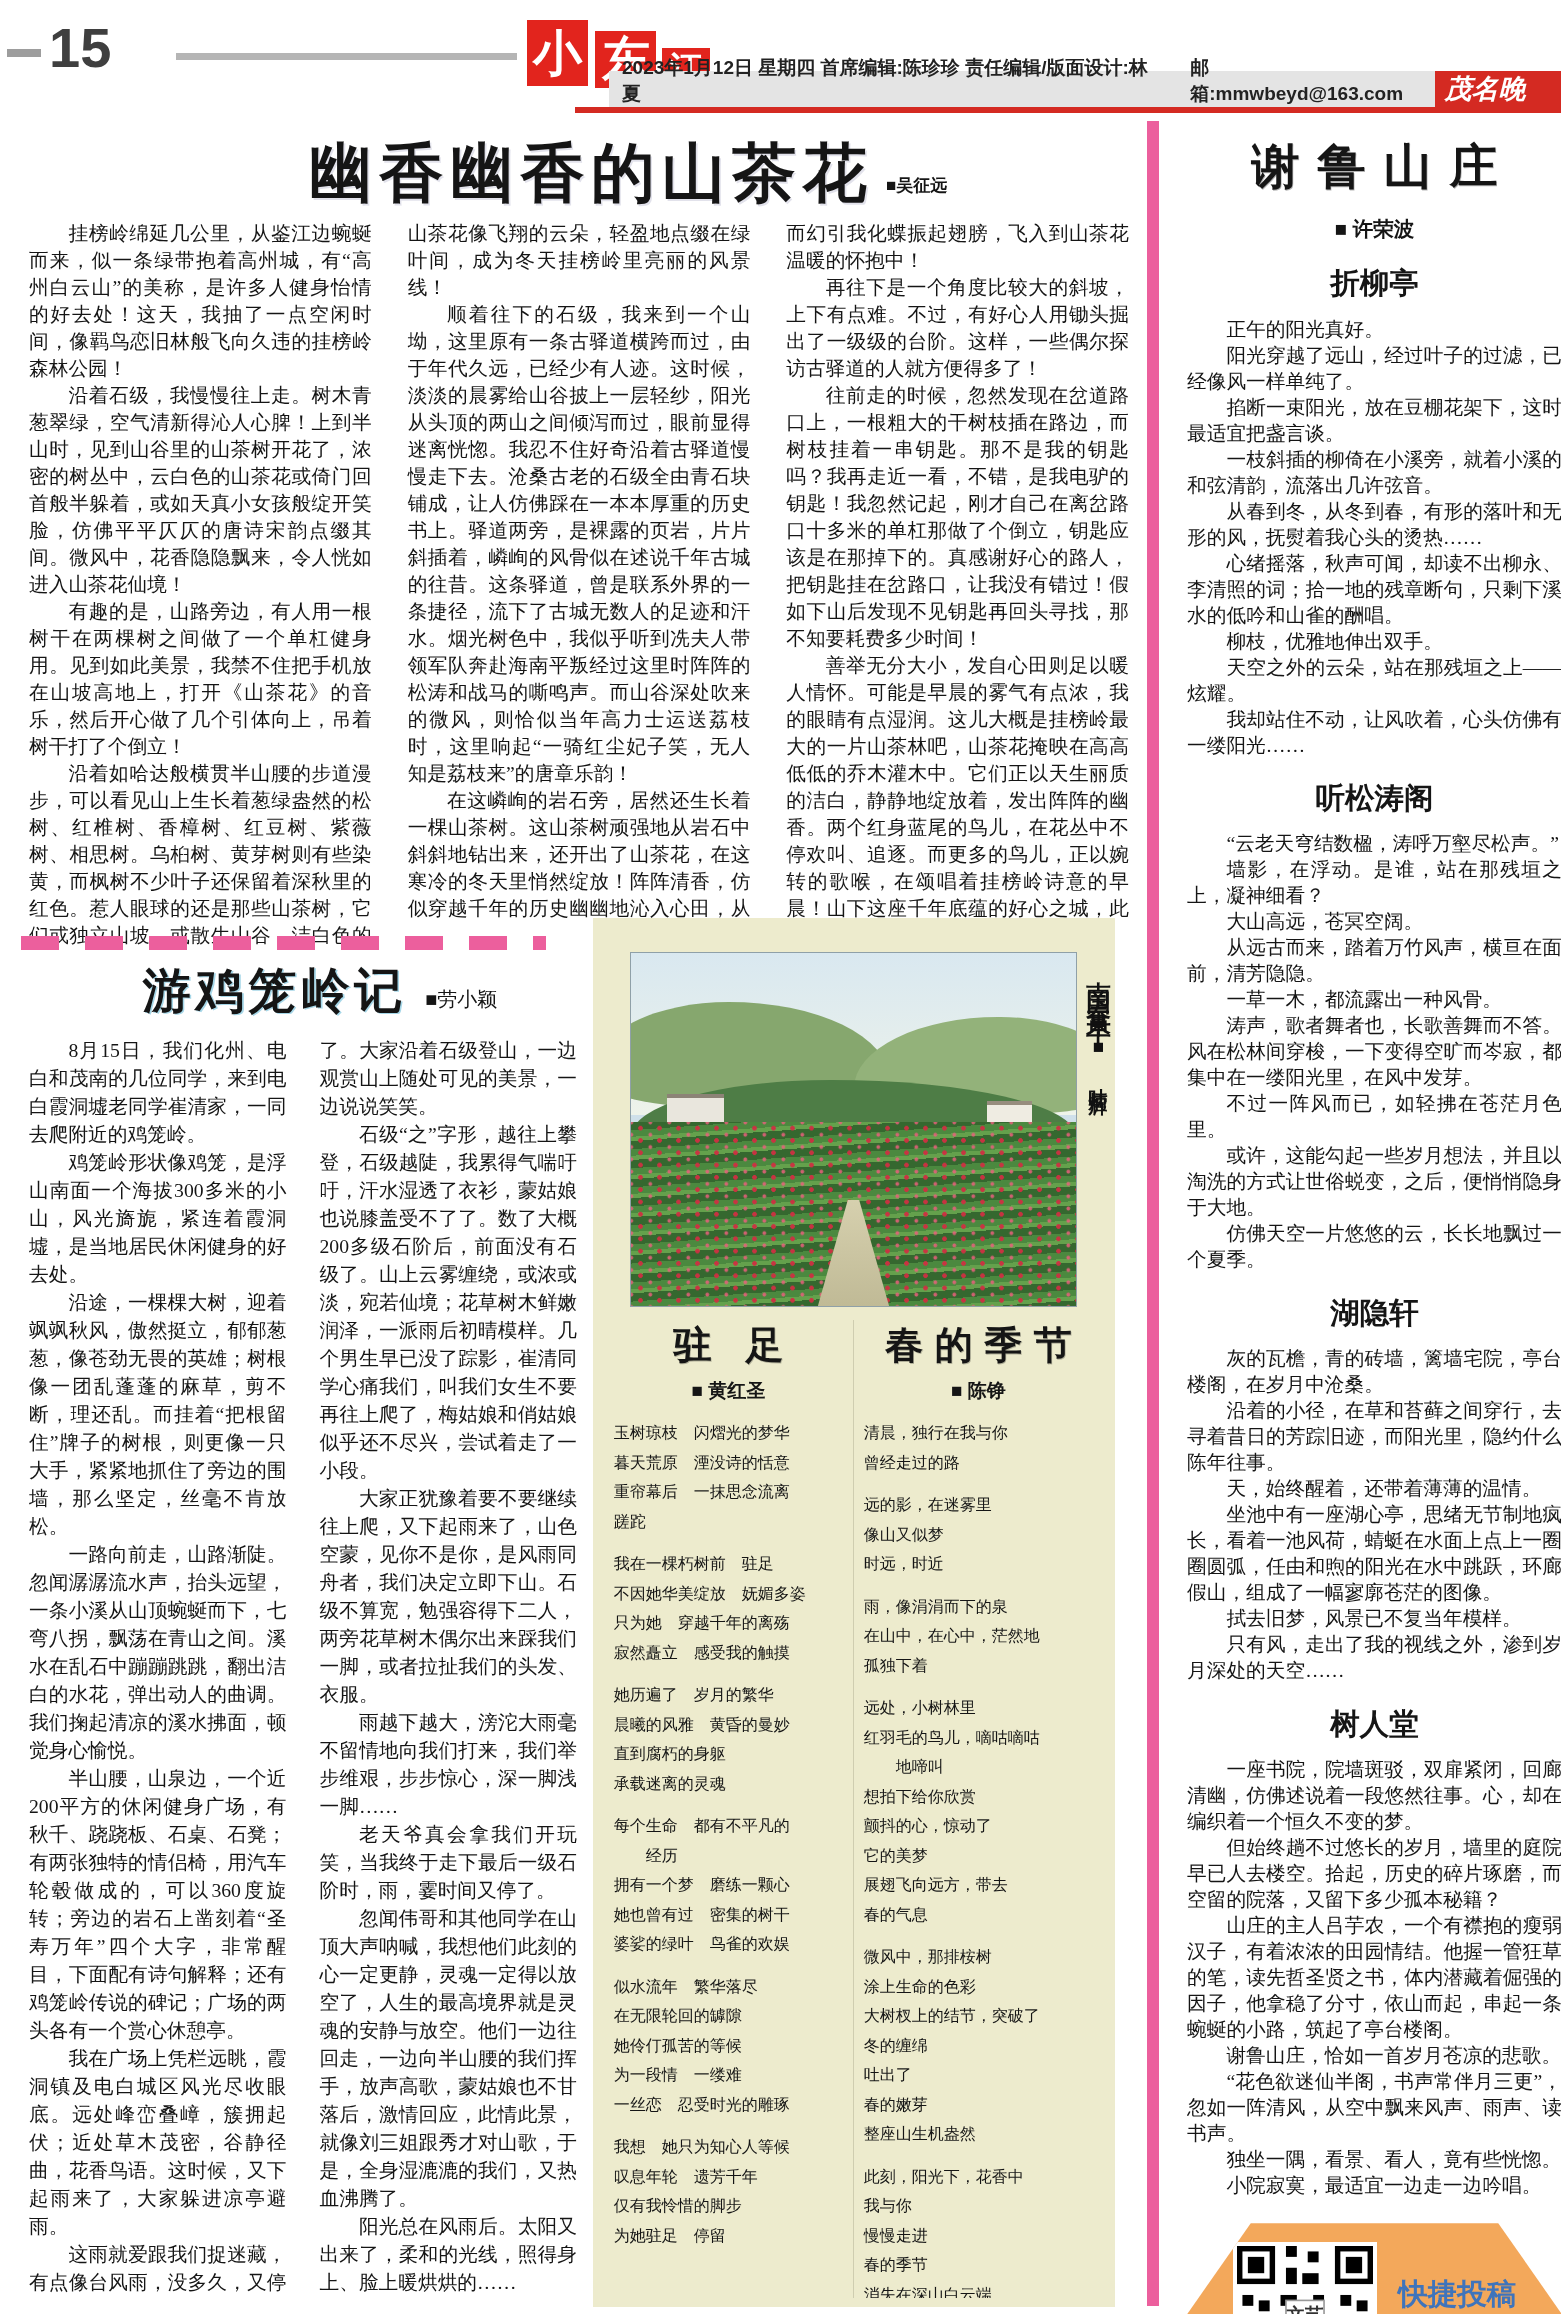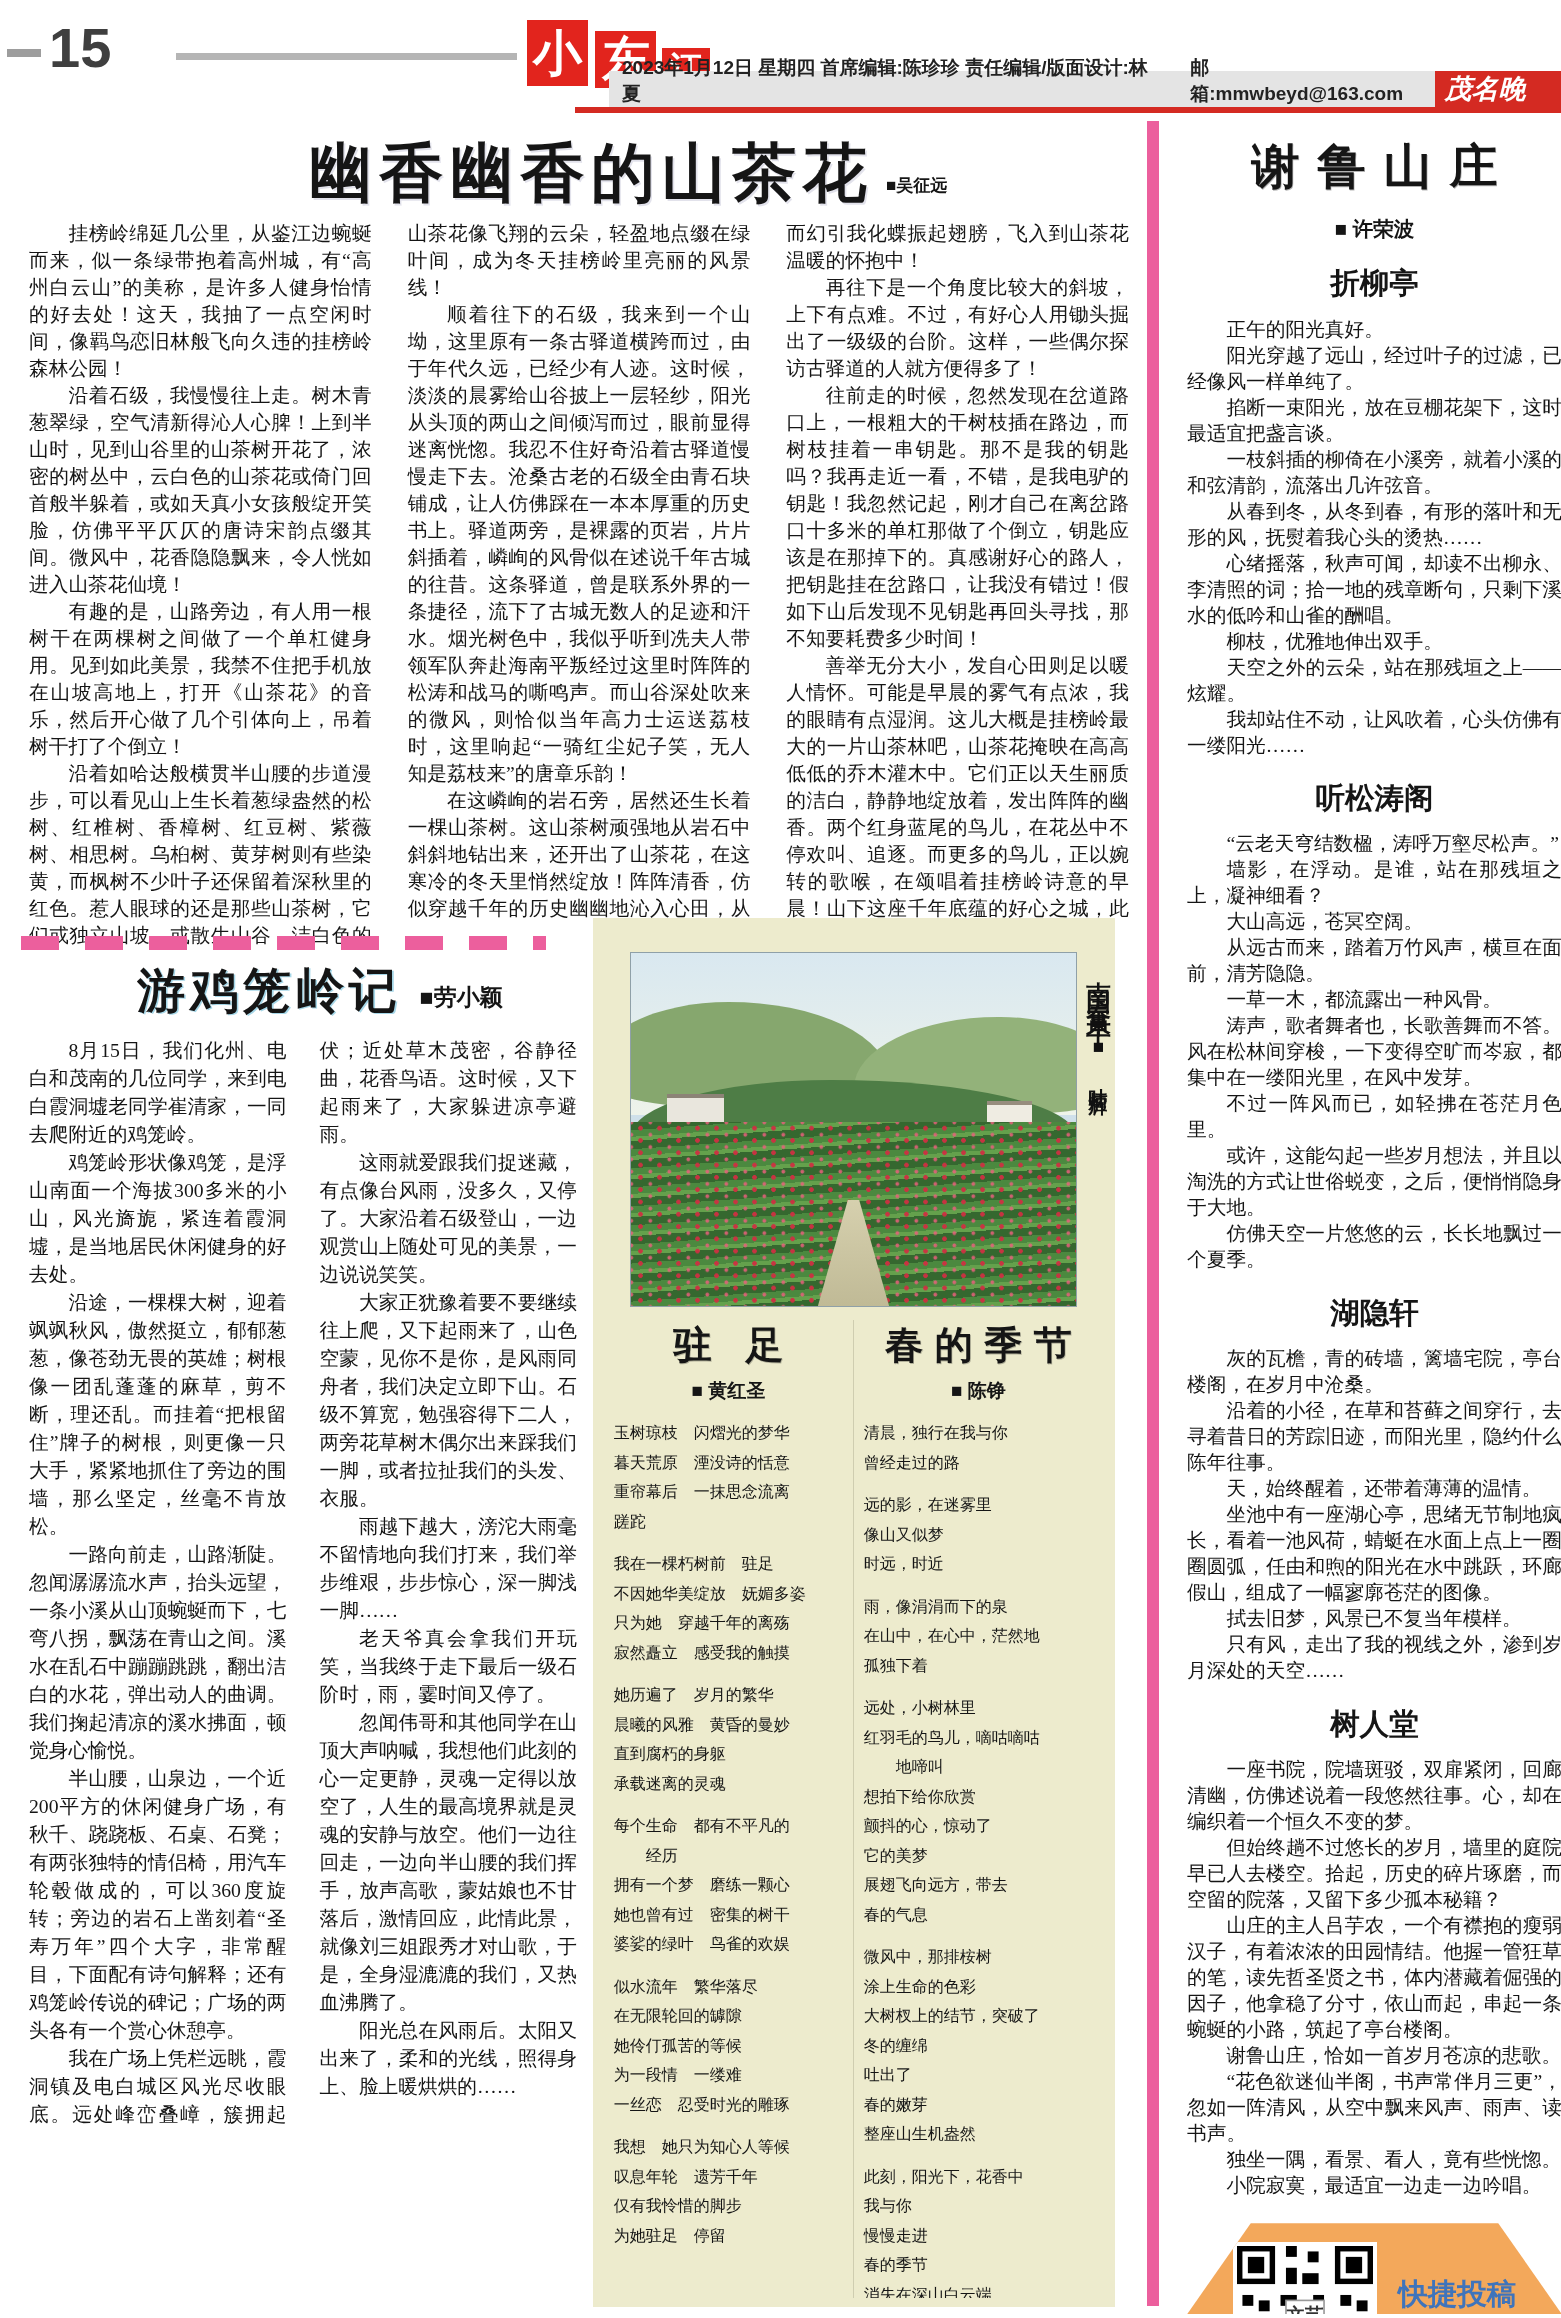--- a/index.html
+++ b/index.html
@@ -34,21 +34,21 @@
           column-gap:36px;font-size:19.7px;line-height:27px;text-align:justify;overflow:hidden;}
   .m-body p{margin:0;text-indent:2em;}
   
   .pink-dash{position:absolute;left:20.5px;top:936px;width:525px;height:14px;
              background:repeating-linear-gradient(90deg,#ec5f9d 0 38px,transparent 38px 64px);}
   .pink-vbar{position:absolute;left:1147px;top:121px;width:12.3px;height:2185px;background:#ec5f9d;}
   
   .hike-head{position:absolute;left:49px;top:959px;width:542px;text-align:center;white-space:nowrap;}
   .hike-title{display:inline-block;font-size:48px;font-weight:bold;font-family:"DejaVu Serif",serif;
               letter-spacing:4.9px;text-shadow:1.6px 0.8px 0 rgba(0,140,190,.35);}
-  .hike-author{display:inline-block;font-size:23px;font-weight:bold;margin-left:14.8px;
+  .hike-author{display:inline-block;font-size:20px;font-weight:normal;margin-left:14.8px;
                font-family:"Liberation Sans",sans-serif;vertical-align:bottom;padding-bottom:9.8px;}
   .hike-body{position:absolute;left:29px;top:1036px;width:548px;height:1268px;column-count:2;
              column-gap:33px;font-size:19.7px;line-height:28px;text-align:justify;overflow:hidden;}
   .hike-body p{margin:0;text-indent:2em;}
   
   .cream{position:absolute;left:593px;top:918px;width:522px;height:1389px;background:#edebcd;}
   .photo{position:absolute;left:630px;top:952px;width:445px;height:353px;background:#cfe0ea;
          overflow:hidden;border:0.8px solid #8fa0a8;}
   .ph-sky{position:absolute;left:0;top:0;width:100%;height:46%;
           background:linear-gradient(#d9e8f0,#eef3ea);}
@@ -144,20 +144,21 @@
     <span class="hike-author">■劳小颖</span>
   </div>
   <div class="hike-body">
     <p>8月15日，我们化州、电白和茂南的几位同学，来到电白霞洞墟老同学崔清家，一同去爬附近的鸡笼岭。</p>
     <p>鸡笼岭形状像鸡笼，是浮山南面一个海拔300多米的小山，风光旖旎，紧连着霞洞墟，是当地居民休闲健身的好去处。</p>
     <p>沿途，一棵棵大树，迎着飒飒秋风，傲然挺立，郁郁葱葱，像苍劲无畏的英雄；树根像一团乱蓬蓬的麻草，剪不断，理还乱。而挂着“把根留住”牌子的树根，则更像一只大手，紧紧地抓住了旁边的围墙，那么坚定，丝毫不肯放松。</p>
     <p>一路向前走，山路渐陡。忽闻潺潺流水声，抬头远望，一条小溪从山顶蜿蜒而下，七弯八拐，飘荡在青山之间。溪水在乱石中蹦蹦跳跳，翻出洁白的水花，弹出动人的曲调。我们掬起清凉的溪水拂面，顿觉身心愉悦。</p>
     <p>半山腰，山泉边，一个近200平方的休闲健身广场，有秋千、跷跷板、石桌、石凳；有两张独特的情侣椅，用汽车轮毂做成的，可以360度旋转；旁边的岩石上凿刻着“圣寿万年”四个大字，非常醒目，下面配有诗句解释；还有鸡笼岭传说的碑记；广场的两头各有一个赏心休憩亭。</p>
     <p>我在广场上凭栏远眺，霞洞镇及电白城区风光尽收眼底。远处峰峦叠嶂，簇拥起伏；近处草木茂密，谷静径曲，花香鸟语。这时候，又下起雨来了，大家躲进凉亭避雨。</p>
     <p>这雨就爱跟我们捉迷藏，有点像台风雨，没多久，又停了。大家沿着石级登山，一边观赏山上随处可见的美景，一边说说笑笑。</p>
+    <p>石级“之”字形，越往上攀登，石级越陡，我累得气喘吁吁，汗水湿透了衣衫，蒙姑娘也说膝盖受不了了。数了大概200多级石阶后，前面没有石级了。山上云雾缠绕，或浓或淡，宛若仙境；花草树木鲜嫩润泽，一派雨后初晴模样。几个男生早已没了踪影，崔清同学心痛我们，叫我们女生不要再往上爬了，梅姑娘和俏姑娘似乎还不尽兴，尝试着走了一小段。</p>
     <p>大家正犹豫着要不要继续往上爬，又下起雨来了，山色空蒙，见你不是你，是风雨同舟者，我们决定立即下山。石级不算宽，勉强容得下二人，两旁花草树木偶尔出来踩我们一脚，或者拉扯我们的头发、衣服。</p>
     <p>雨越下越大，滂沱大雨毫不留情地向我们打来，我们举步维艰，步步惊心，深一脚浅一脚……</p>
     <p>老天爷真会拿我们开玩笑，当我终于走下最后一级石阶时，雨，霎时间又停了。</p>
     <p>忽闻伟哥和其他同学在山顶大声呐喊，我想他们此刻的心一定更静，灵魂一定得以放空了，人生的最高境界就是灵魂的安静与放空。他们一边往回走，一边向半山腰的我们挥手，放声高歌，蒙姑娘也不甘落后，激情回应，此情此景，就像刘三姐跟秀才对山歌，于是，全身湿漉漉的我们，又热血沸腾了。</p>
     <p>阳光总在风雨后。太阳又出来了，柔和的光线，照得身上、脸上暖烘烘的……</p>
 
   </div>
 
   <div class="cream"></div>
   <div class="photo">

